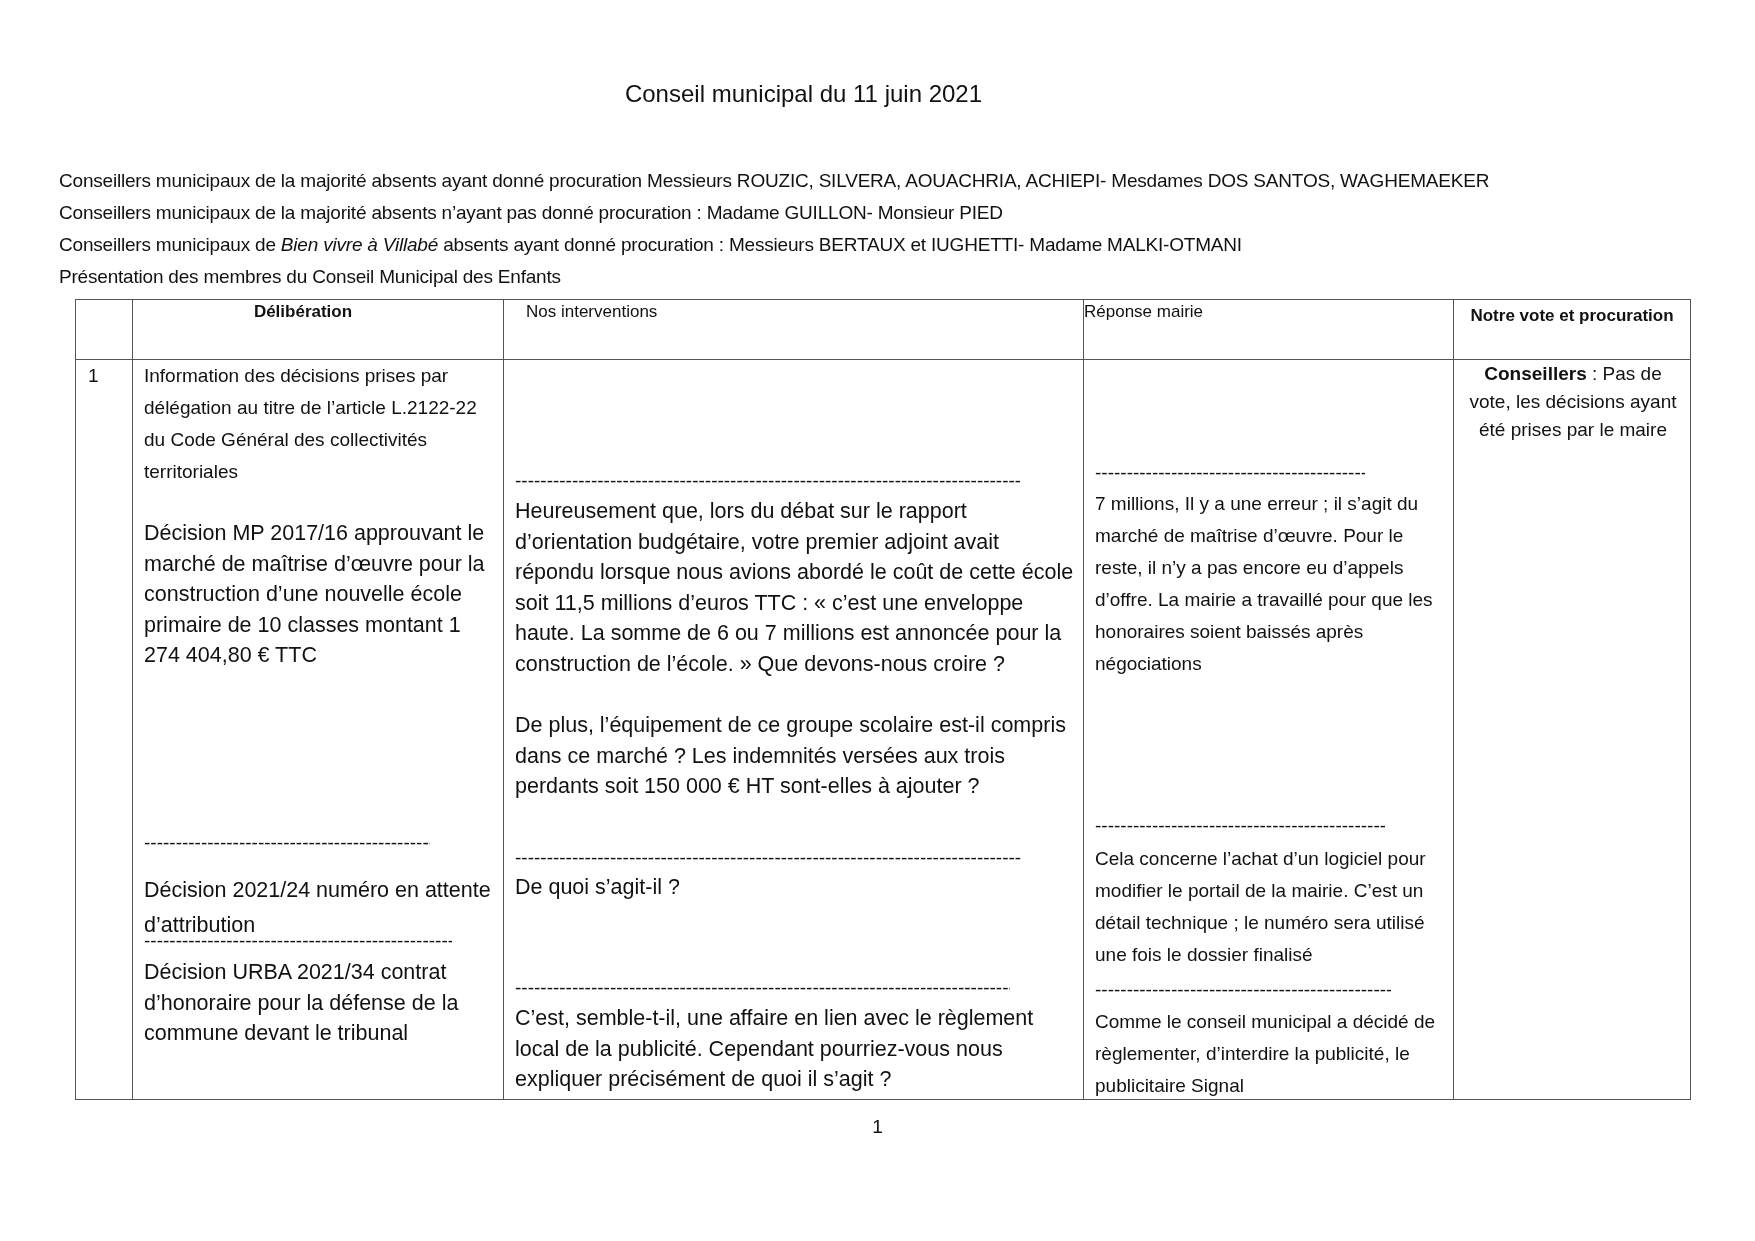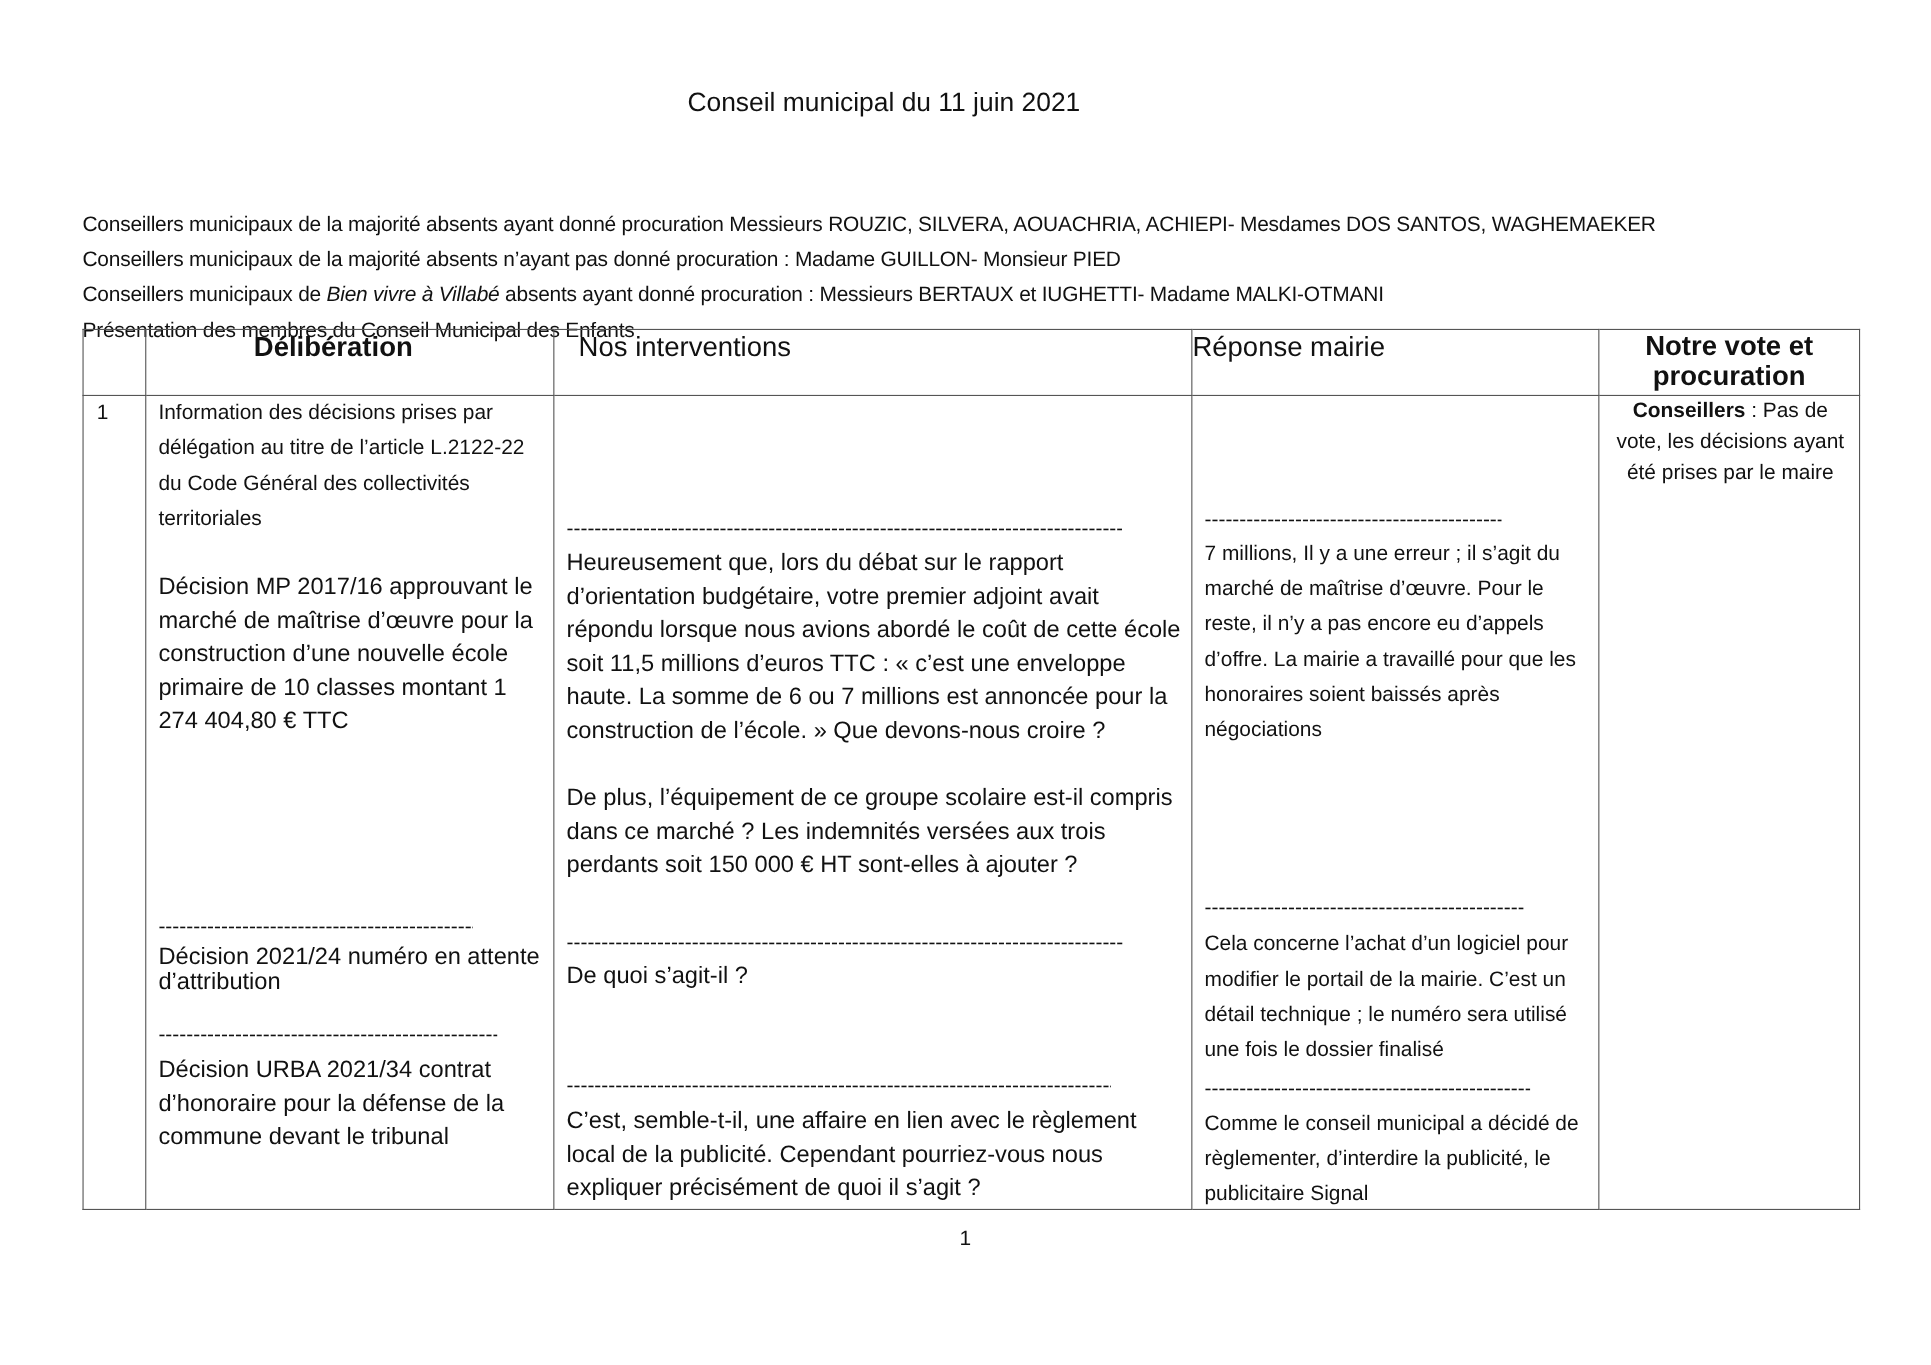--- a/index.html
+++ b/index.html
@@ -1,25 +1,25 @@
 <!DOCTYPE html>
 <html><head>
 <meta charset="utf-8">
 <style>
   html, body { margin:0; padding:0; background:#ffffff; }
   body { width:1755px; height:1241px; position:relative; overflow:hidden;
          font-family:"Liberation Sans", sans-serif; color:#111; }
   .title { position:absolute; top:80px; left:0; width:1607px; text-align:center;
            font-size:24px; }
-  .intro { position:absolute; left:75px; font-size:19px; white-space:nowrap; letter-spacing:-0.2px;margin-top:24px; }
+  .intro { position:absolute; left:59px; font-size:19px; white-space:nowrap; letter-spacing:-0.2px; }
   .intro i { font-style:italic; }
   table { position:absolute; left:75px; top:299px; border-collapse:collapse;
           table-layout:fixed; width:1615px; }
   td, th { border:1.5px solid #555; vertical-align:top; padding:0; }
-  th { height:57px; font-weight:normal; font-size:25px; }
+  th { height:57px; font-weight:normal; font-size:17px; }
   th.bold { font-weight:bold; }
   .c0 { width:57px; } .c1 { width:371px; } .c2 { width:580px; } .c3 { width:370px; } .c4 { width:237px; }
   tr.body td { height:739px; }
   .cell { position:relative; height:100%; }
   .abs { position:absolute; }
   .f19 { font-size:19px; line-height:32px; }
   .f21 { font-size:21.5px; line-height:30.5px; }
   .dash { white-space:nowrap; overflow:hidden; letter-spacing:0px; }
   .pagenum { position:absolute; top:1116px; left:0; width:1755px; text-align:center; font-size:19px; }
 </style>
@@ -61,21 +61,21 @@
     <td>
       <div class="cell">
         <div class="abs f19" style="left:12px;top:0px">1</div>
       </div>
     </td>
     <td>
       <div class="cell">
         <div class="abs f19" style="left:11px;top:0px;width:350px">Information des décisions prises par délégation au titre de l’article L.2122-22 du Code Général des collectivités territoriales</div>
         <div class="abs f21" style="left:11px;top:158px;width:350px">Décision MP 2017/16 approuvant le marché de maîtrise d’œuvre pour la construction d’une nouvelle école primaire de 10 classes montant 1 274 404,80 € TTC</div>
         <div class="abs f19 dash" style="left:11px;top:467px;width:286px">--------------------------------------------------------------------------------</div>
-        <div class="abs f21" style="left:11px;top:498px;width:350px;line-height:23px">Décision 2021/24 numéro en attente d’attribution</div>
+        <div class="abs f21" style="left:11px;top:513px;width:350px;line-height:35px">Décision 2021/24 numéro en attente d’attribution</div>
         <div class="abs f19 dash" style="left:11px;top:565px;width:308px">--------------------------------------------------------------------------------</div>
         <div class="abs f21" style="left:11px;top:597px;width:350px">Décision URBA 2021/34 contrat d’honoraire pour la défense de la commune devant le tribunal</div>
       </div>
     </td>
     <td>
       <div class="cell">
         <div class="abs f19 dash" style="left:11px;top:105px;width:505px">--------------------------------------------------------------------------------</div>
         <div class="abs f21" style="left:11px;top:136px;width:560px">Heureusement que, lors du débat sur le rapport d’orientation budgétaire, votre premier adjoint avait répondu lorsque nous avions abordé le coût de cette école soit 11,5 millions d’euros TTC : « c’est une enveloppe haute. La somme de 6 ou 7 millions est annoncée pour la construction de l’école. » Que devons-nous croire ?</div>
         <div class="abs f21" style="left:11px;top:350px;width:560px">De plus, l’équipement de ce groupe scolaire est-il compris dans ce marché ? Les indemnités versées aux trois perdants soit 150 000 € HT sont-elles à ajouter ?</div>
         <div class="abs f19 dash" style="left:11px;top:482px;width:540px">--------------------------------------------------------------------------------</div>

